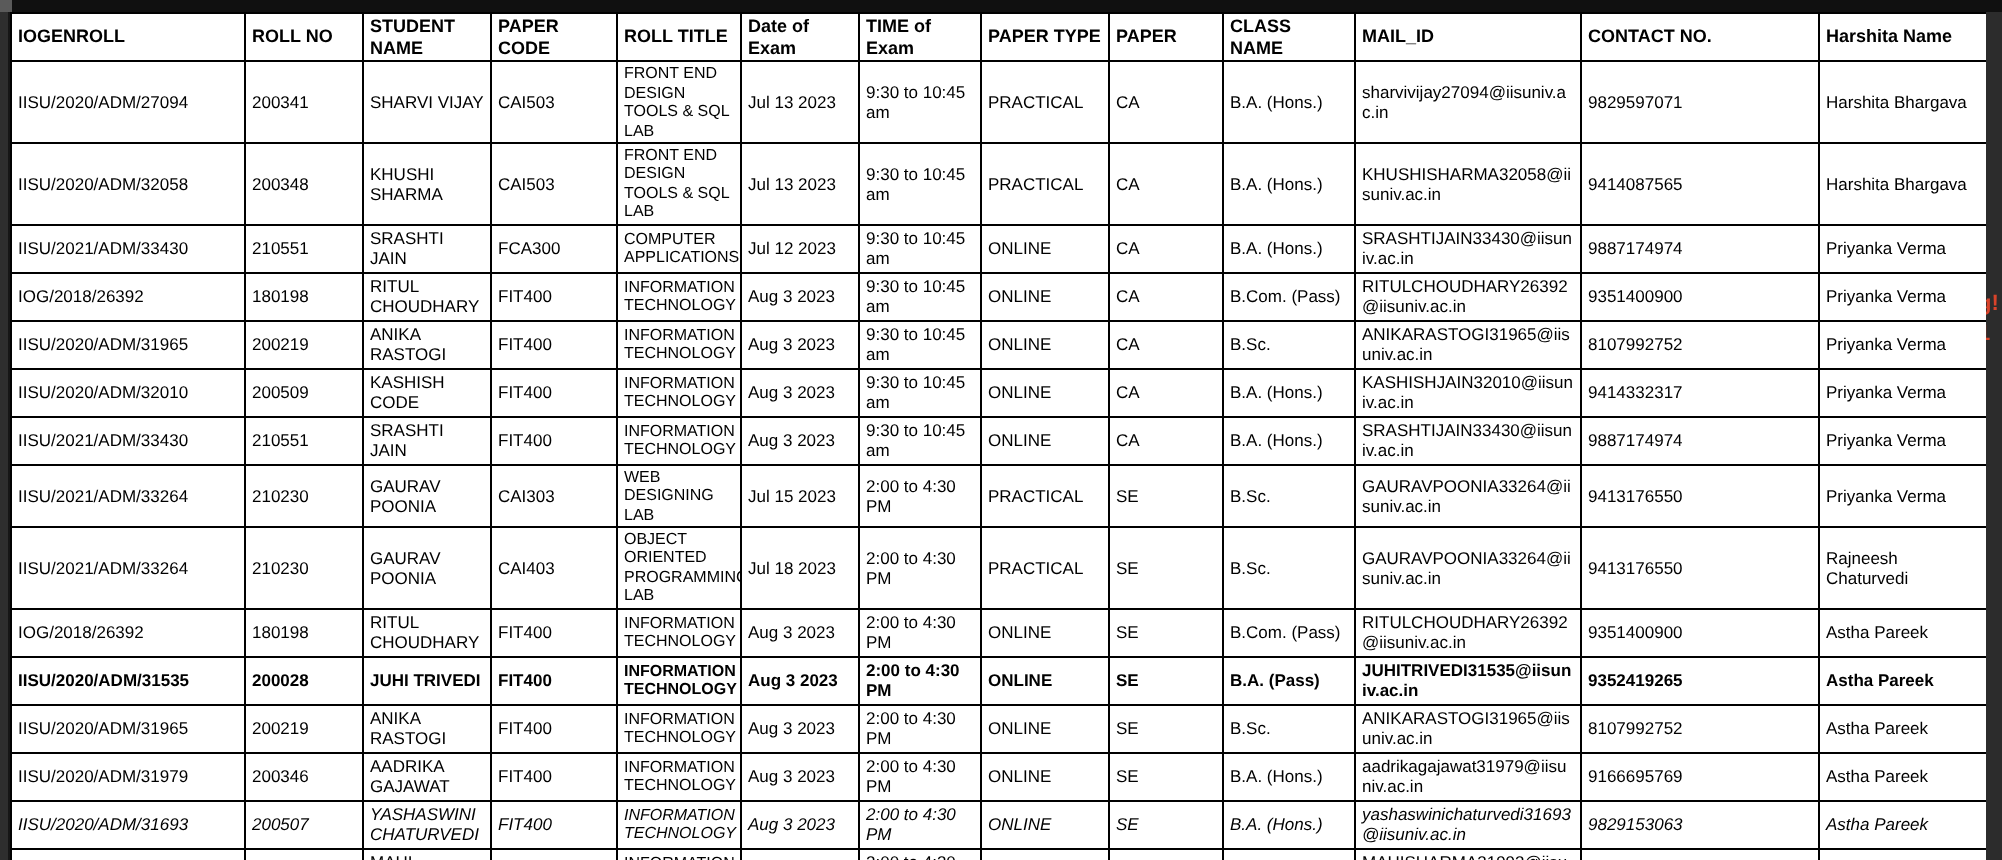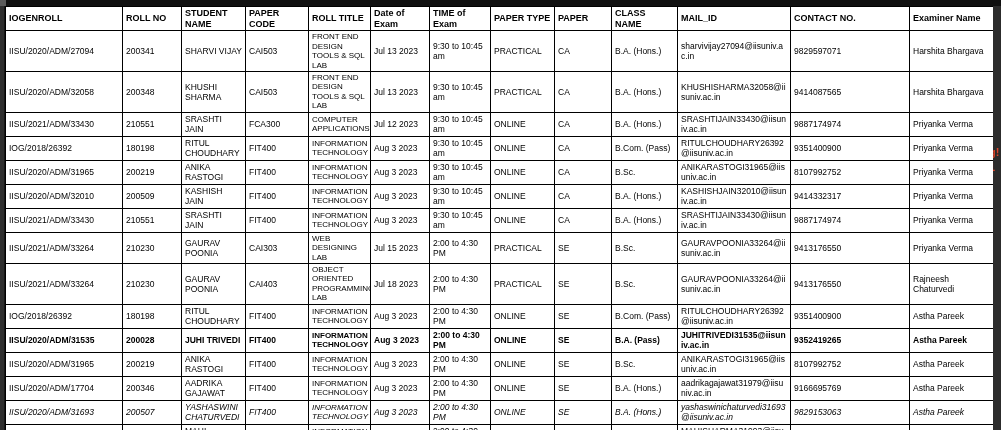--- a/index.html
+++ b/index.html
@@ -73,21 +73,21 @@
             <th>STUDENT NAME</th>
             <th>PAPER CODE</th>
             <th>ROLL TITLE</th>
             <th>Date of Exam</th>
             <th>TIME of Exam</th>
             <th>PAPER TYPE</th>
             <th>PAPER</th>
             <th>CLASS NAME</th>
             <th>MAIL_ID</th>
             <th>CONTACT NO.</th>
-            <th>Examiner Name</th>
+            <th>Harshita Name</th>
           </tr>
       </thead>
       <tbody id="table-body">
           <tr style="height: 25px;">
             <td>IISU/2020/ADM/27094</td>
             <td>200341</td>
             <td>SHARVI VIJAY</td>
             <td>CAI503</td>
             <td class="title">FRONT END DESIGN TOOLS &amp; SQL LAB</td>
             <td>Jul 13 2023</td>
@@ -155,21 +155,21 @@
             <td>ONLINE</td>
             <td>CA</td>
             <td>B.Sc.</td>
             <td class="mail">ANIKARASTOGI31965@iisuniv.ac.in</td>
             <td>8107992752</td>
             <td>Priyanka Verma</td>
           </tr>
           <tr style="height: 24px; margin-top: 48px;">
             <td>IISU/2020/ADM/32010</td>
             <td>200509</td>
-            <td>KASHISH JAIN</td>
+            <td>KASHISH CODE</td>
             <td>FIT400</td>
             <td class="title">INFORMATION TECHNOLOGY</td>
             <td>Aug 3 2023</td>
             <td>9:30 to 10:45 am</td>
             <td>ONLINE</td>
             <td>CA</td>
             <td>B.A. (Hons.)</td>
             <td class="mail">KASHISHJAIN32010@iisuniv.ac.in</td>
             <td>9414332317</td>
             <td>Priyanka Verma</td>
@@ -258,21 +258,21 @@
             <td>Aug 3 2023</td>
             <td>2:00 to 4:30 PM</td>
             <td>ONLINE</td>
             <td>SE</td>
             <td>B.Sc.</td>
             <td class="mail">ANIKARASTOGI31965@iisuniv.ac.in</td>
             <td>8107992752</td>
             <td>Astha Pareek</td>
           </tr>
           <tr style="height: 24px;">
-            <td>IISU/2020/ADM/17704</td>
+            <td>IISU/2020/ADM/31979</td>
             <td>200346</td>
             <td>AADRIKA GAJAWAT</td>
             <td>FIT400</td>
             <td class="title">INFORMATION TECHNOLOGY</td>
             <td>Aug 3 2023</td>
             <td>2:00 to 4:30 PM</td>
             <td>ONLINE</td>
             <td>SE</td>
             <td>B.A. (Hons.)</td>
             <td class="mail">aadrikagajawat31979@iisuniv.ac.in</td>

